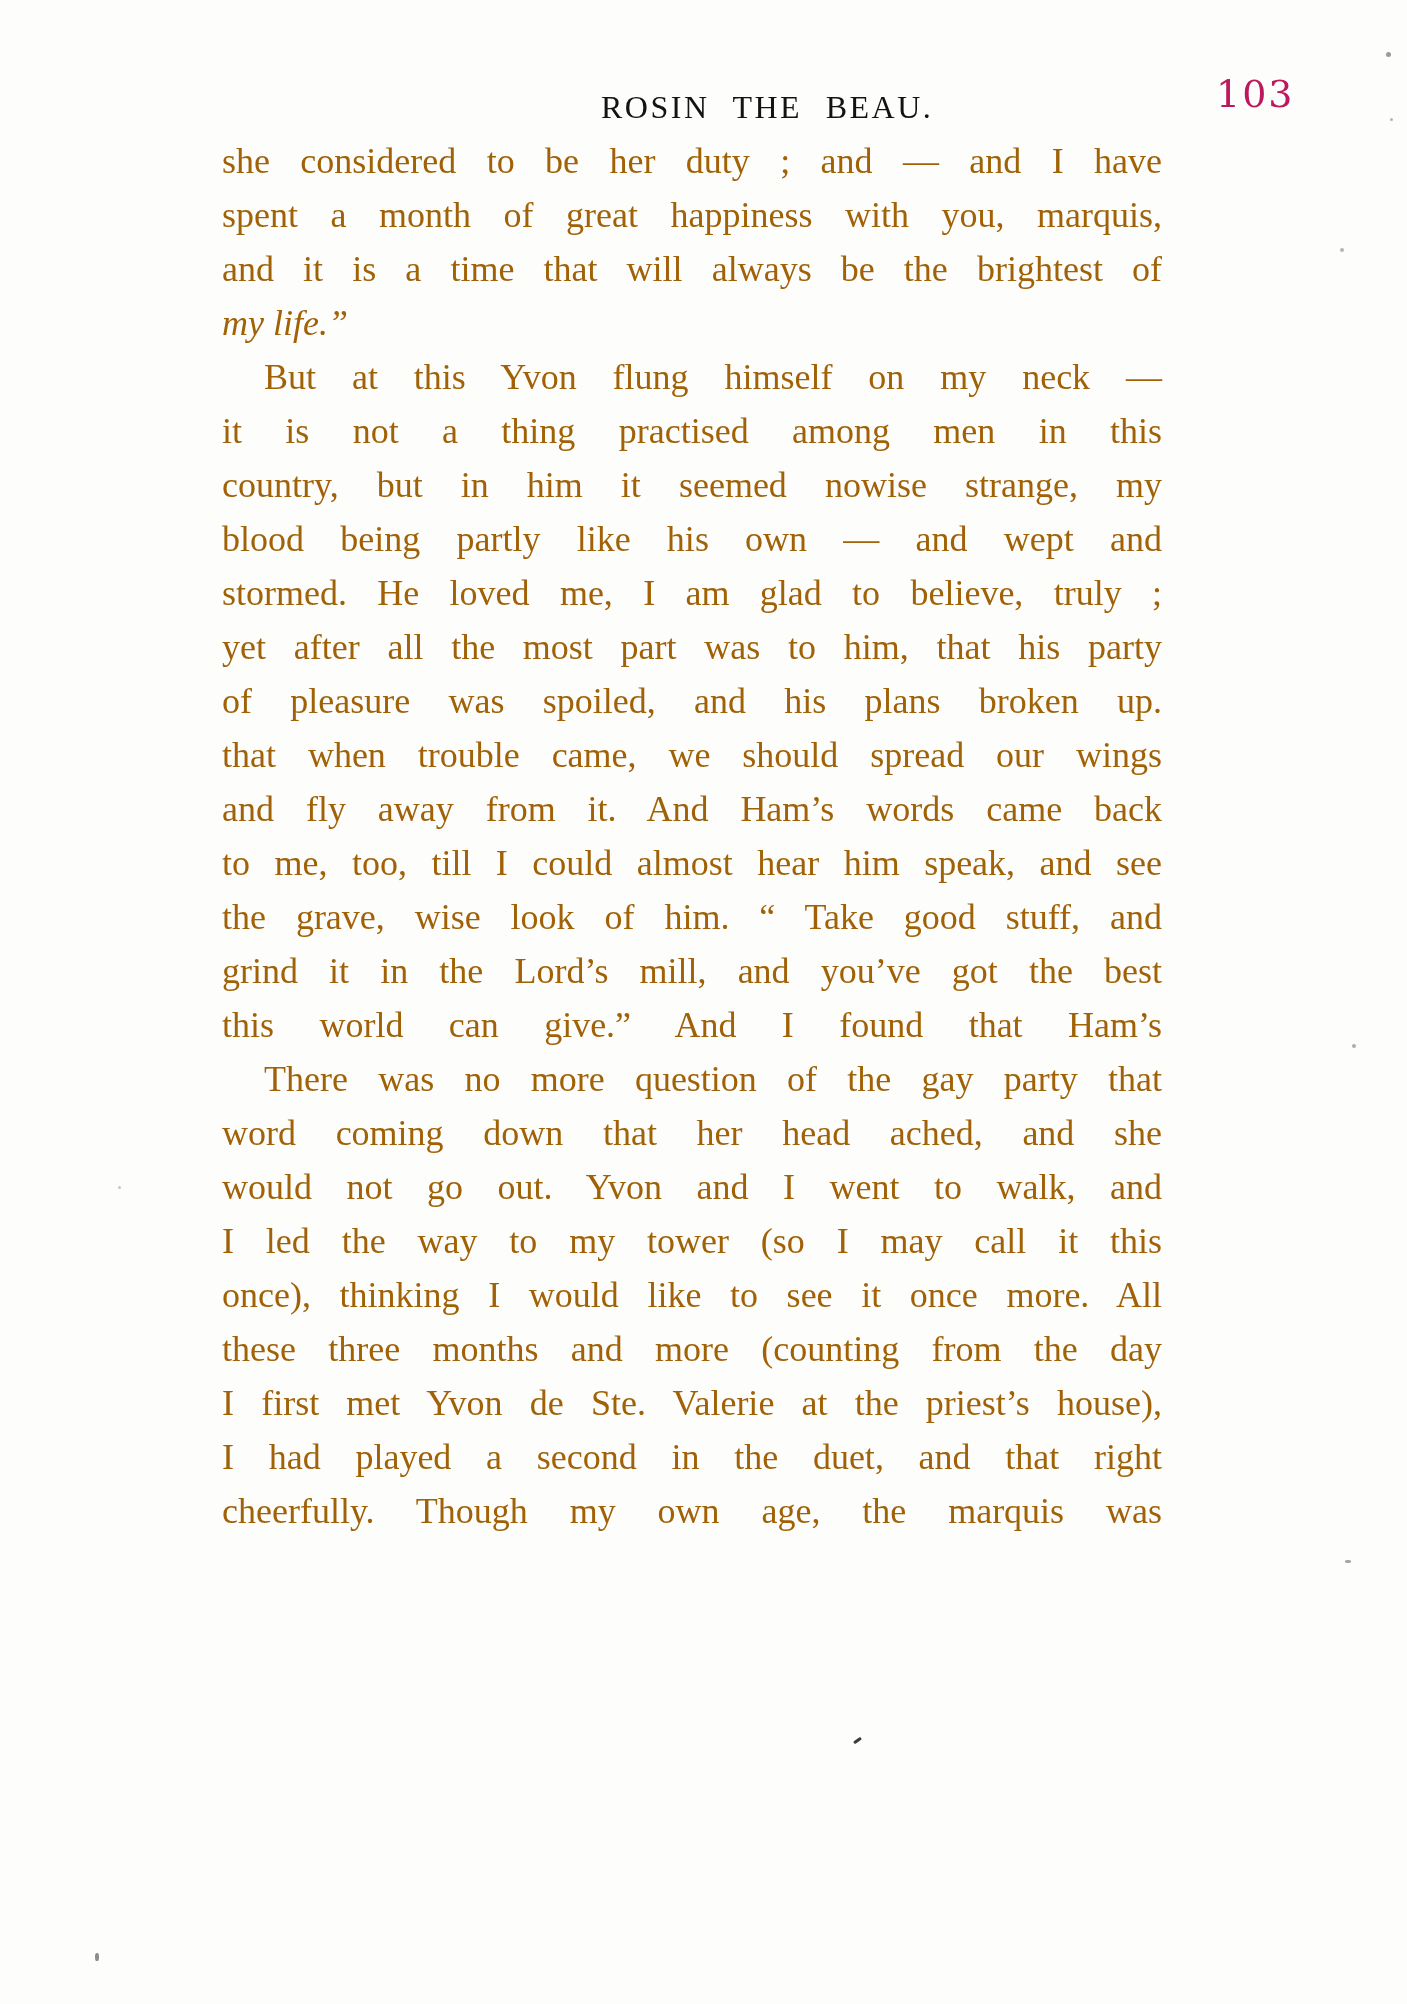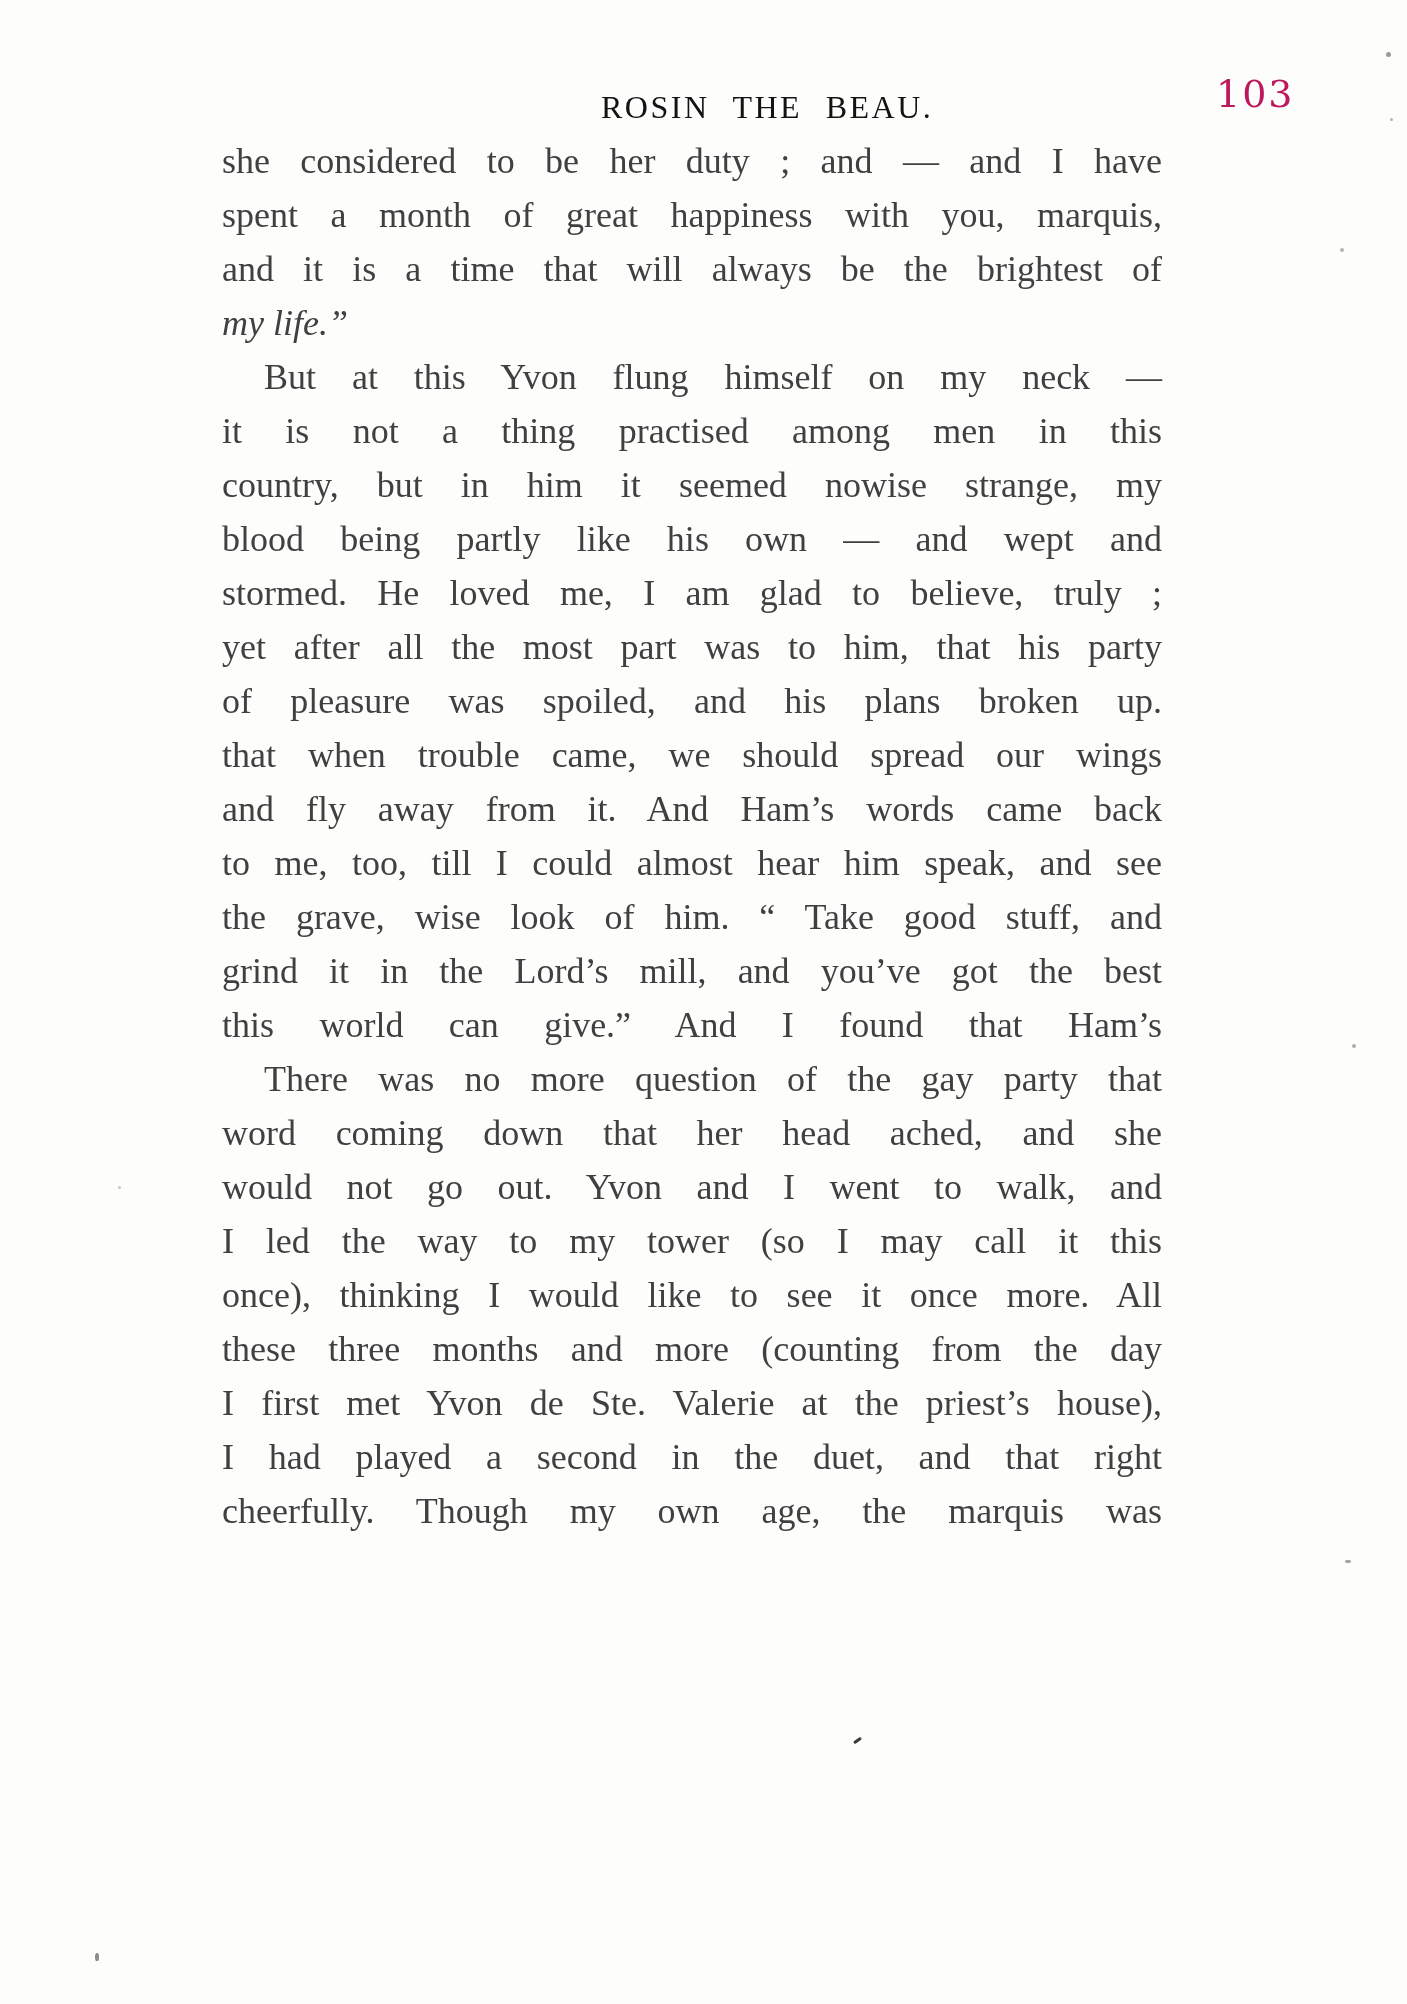--- a/index.html
+++ b/index.html
@@ -33,21 +33,21 @@
     letter-spacing: 2px;
     color: #be185d;
   }
   .body-text {
     position: absolute;
     left: 222px;
     top: 134px;
     width: 940px;
     font-size: 36px;
     line-height: 54px;
-    color: #404040;
+    color: #a16207;
   }
   .para { margin: 0; padding: 0; }
   .line {
     text-align: justify;
     text-align-last: justify;
   }
   .line.no-just { text-align-last: left; font-style: italic; }
   .line.indent { text-indent: 42px; }
   .speck {
     position: absolute;

